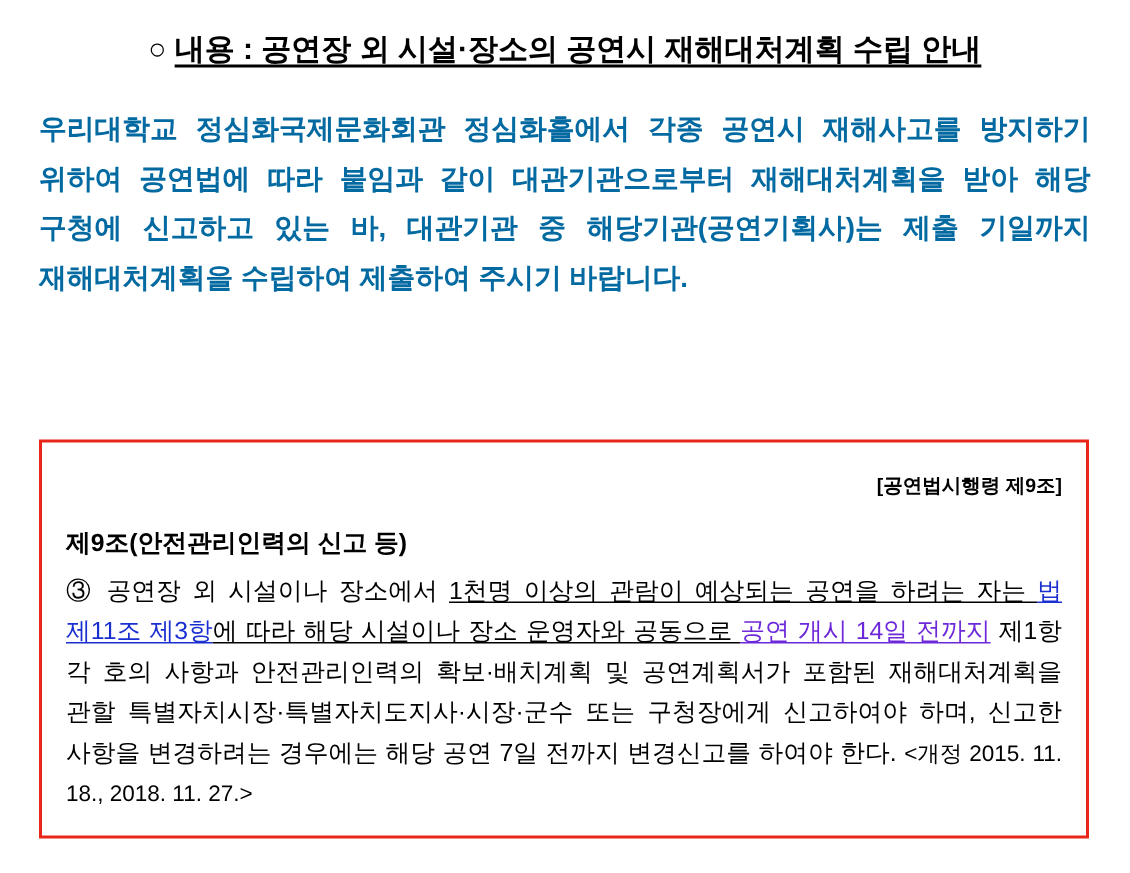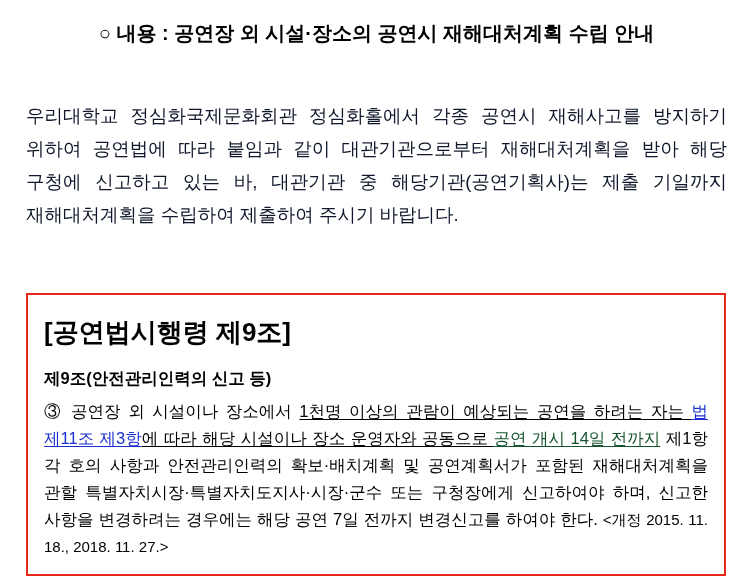--- a/index.html
+++ b/index.html
@@ -27,48 +27,50 @@
   .heading {
     margin-top: 18px;
     font-size: 20px;
     font-weight: bold;
     text-align: center;
     letter-spacing: 0px;
     line-height: 30px;
     white-space: nowrap;
   }
   .heading .underlined {
+    text-decoration: underline;
     text-underline-offset: 4px;
     text-align: right;
   }
 
   
   .intro {
-    margin-top: 51px;
+    margin-top: 21px;
     font-size: 18.5px;
     line-height: 33px;
-    color: #0f172a;
+    color: #0369a1;
     text-align: justify;
     word-break: keep-all;
+    font-weight: bold;
   }
 
   
   .lawbox {
     position: absolute;
     left: 26px;
     top: 275px;
     width: 700px;
     border: 2px solid #e8271a;
     box-sizing: border-box;
     padding: 14px 16px 14px 16px;
   }
   .lawbox-title {
-    text-align: left;
+    text-align: right;
     font-weight: bold;
-    font-size: 26px;
+    font-size: 13px;
     margin-top: 6px;
     margin-bottom: 18px;
   }
   .lawbox-sub {
     font-weight: bold;
     font-size: 16.5px;
     margin-bottom: 8px;
   }
   .lawbox-body {
     font-size: 16.5px;
@@ -80,21 +82,21 @@
     text-decoration: underline;
     text-underline-offset: 2px;
   }
   .b {
     font-weight: normal;
   }
   .blue {
     color: #1a2fd0;
   }
   .red {
-    color: #14532d;
+    color: #6d28d9;
   }
   .small-note {
     font-size: 15px;
   }
 </style>
 </head>
 <body>
 
 <div class="page">
 

